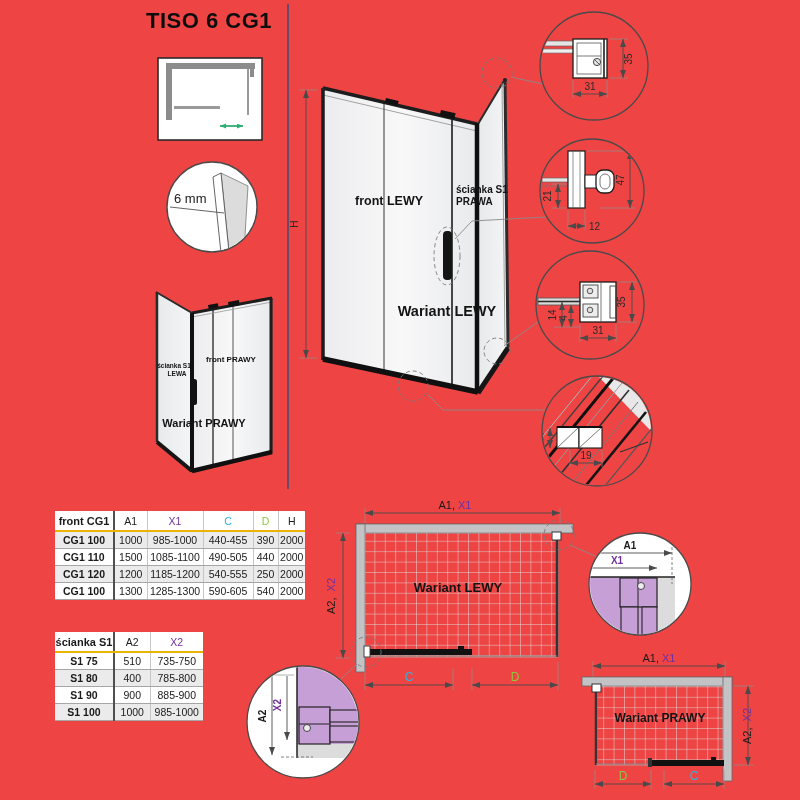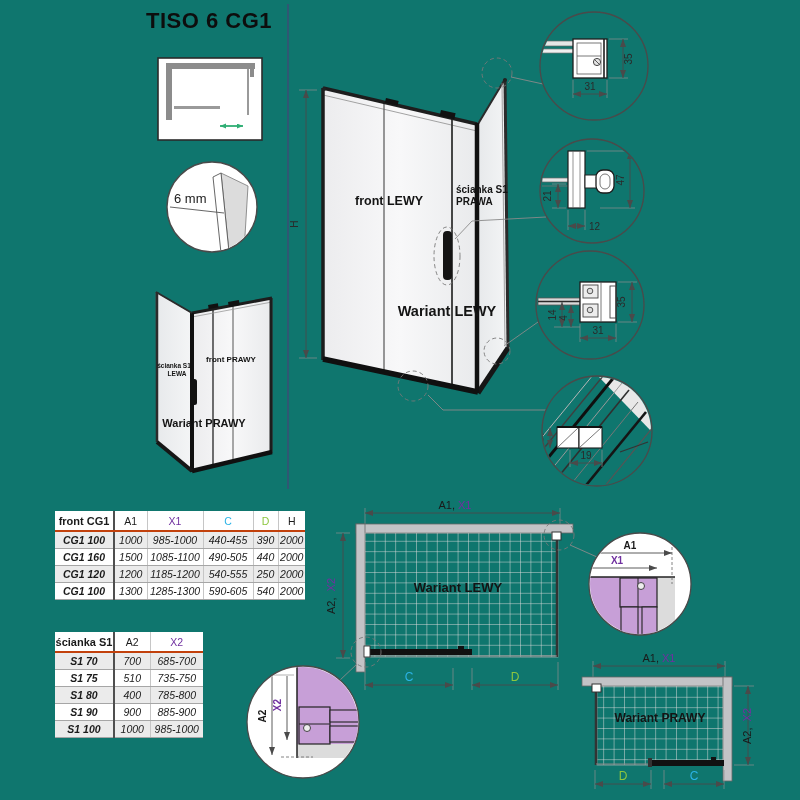--- a/index.html
+++ b/index.html
@@ -1,36 +1,36 @@
 <!DOCTYPE html>
 <html><head>
 <meta charset="utf-8">
 <style>
   html,body{margin:0;padding:0;background:#fff;width:800px;height:800px;overflow:hidden;
     font-family:"Liberation Sans",sans-serif;}
-  .sheet{position:absolute;left:0;top:0;width:800px;height:800px;background:#0f766e;}
+  .sheet{position:absolute;left:0;top:0;width:800px;height:800px;background:#ef4444;}
   h1.title{position:absolute;left:146px;top:8px;margin:0;font-size:22px;font-weight:bold;
     color:#0d0d0d;letter-spacing:.5px;}
   svg.drawings{position:absolute;left:0;top:0;}
   svg text{font-family:"Liberation Sans",sans-serif;}
   .t-dim{font-size:10px;fill:#2a2a2a;}
   .t-lbl{font-weight:bold;fill:#141414;}
   .ext{stroke:#909090;stroke-width:.7;}
   .dimline{stroke:#4a4a4a;stroke-width:.9;fill:none;marker-start:url(#arr);marker-end:url(#arr);}
   .dime{stroke:#4a4a4a;stroke-width:.9;fill:none;marker-end:url(#arr);}
   .dashed{fill:none;stroke:#787878;stroke-width:.9;stroke-dasharray:4 3;}
   .dashthin{fill:none;stroke:#666;stroke-width:.8;stroke-dasharray:3 2;}
   .detailc{fill:none;stroke:#4a4a4a;stroke-width:1.3;}
   table{border-collapse:collapse;position:absolute;table-layout:fixed;background:#fff;}
   #tbl-front{left:55px;top:511px;width:250px;}
   #tbl-wall{left:55px;top:632px;width:148px;}
   th,td{padding:0;margin:0;text-align:center;font-size:10.5px;color:#1a1a1a;
     overflow:hidden;white-space:nowrap;font-weight:normal;}
-  thead th{height:19px;border-bottom:2px solid #c2410c;}
-  tbody td{height:16px;border-bottom:1px solid #a6a6a6;font-style:italic;}
+  thead th{height:19px;border-bottom:2px solid #eab308;}
+  tbody td{height:16px;border-bottom:1px solid #a6a6a6;}
   th:not(:last-child),td:not(:last-child){border-right:1px solid #c6c6c6;}
   .tlab{font-weight:bold;font-size:11px;border-right:2px solid #4f4f4f !important;}
   .rowlab{font-weight:bold;border-right:2px solid #4f4f4f !important;}
   .alt{background:#ebebeb;}
   .c-x1{color:#7030a0;} .c-c{color:#2bb3e6;} .c-d{color:#8dc63f;}
 </style>
 </head>
 <body>
 
 <div class="sheet">
@@ -395,21 +395,21 @@
   <tbody>
     <tr class="alt">
       <td class="rowlab">CG1 100</td>
       <td>1000</td>
       <td>985-1000</td>
       <td>440-455</td>
       <td>390</td>
       <td>2000</td>
     </tr>
     <tr>
-      <td class="rowlab">CG1 160</td>
+      <td class="rowlab">CG1 110</td>
       <td>1500</td>
       <td>1085-1100</td>
       <td>490-505</td>
       <td>440</td>
       <td>2000</td>
     </tr>
     <tr class="alt">
       <td class="rowlab">CG1 120</td>
       <td>1200</td>
       <td>1185-1200</td>
@@ -435,25 +435,20 @@
         <col style="width:53px">
       </colgroup>
   <thead>
     <tr>
       <th class="tlab">ścianka S1</th>
       <th>A2</th>
       <th class="c-x1">X2</th>
     </tr>
   </thead>
   <tbody>
-    <tr class="alt">
-      <td class="rowlab">S1 70</td>
-      <td>700</td>
-      <td>685-700</td>
-    </tr>
     <tr>
       <td class="rowlab">S1 75</td>
       <td>510</td>
       <td>735-750</td>
     </tr>
     <tr class="alt">
       <td class="rowlab">S1 80</td>
       <td>400</td>
       <td>785-800</td>
     </tr>

